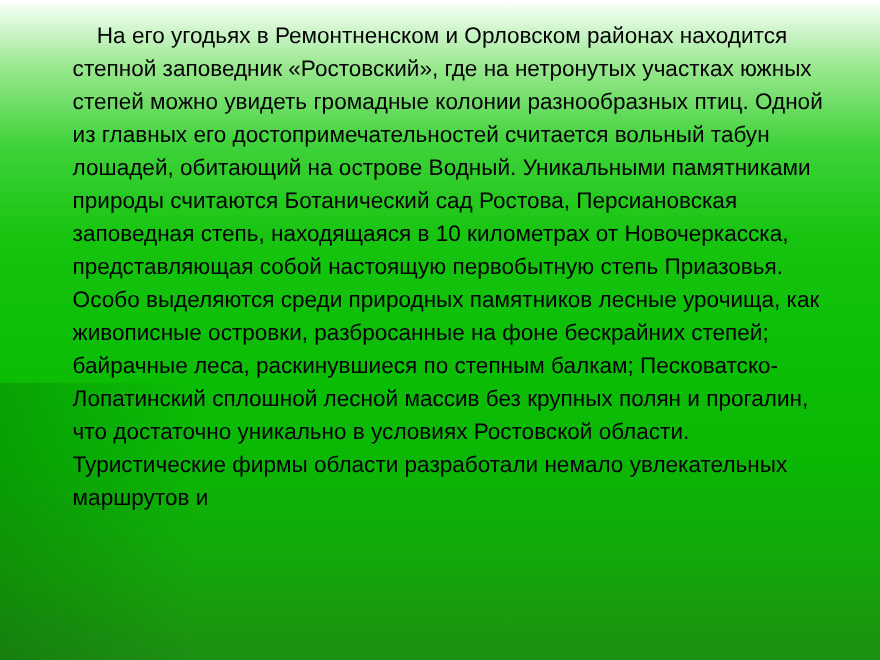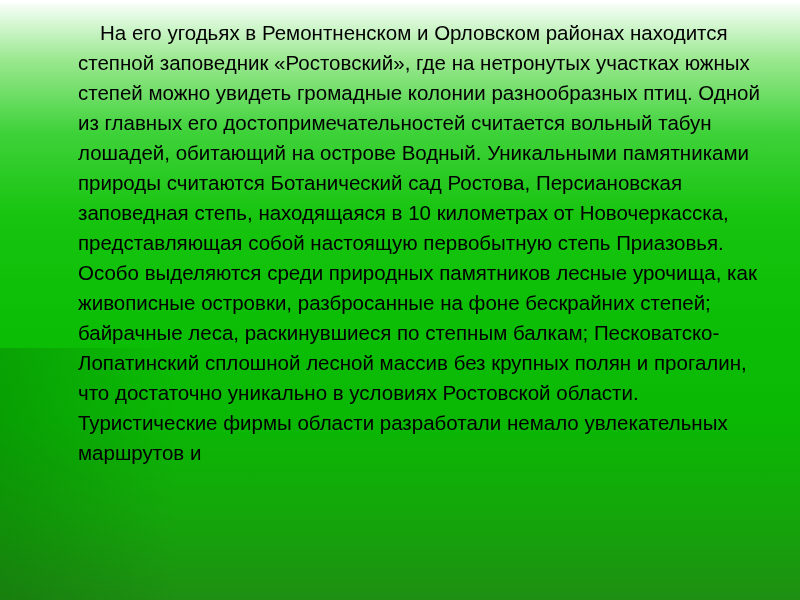--- a/index.html
+++ b/index.html
@@ -47,21 +47,21 @@
     position: absolute;
     left: 0;
     right: 0;
     top: 0;
     height: 3px;
     background: #ffffff;
     pointer-events: none;
   }
   .body-text {
     position: absolute;
-    left: 50px;
+    left: 38px;
     top: 18px;
     width: 730px;
     color: #000000;
     font-size: 20.5px;
     line-height: 30px;
     text-align: left;
     white-space: pre-wrap;
     text-indent: 22px;
     padding-left: 28px;
     box-sizing: border-box;

